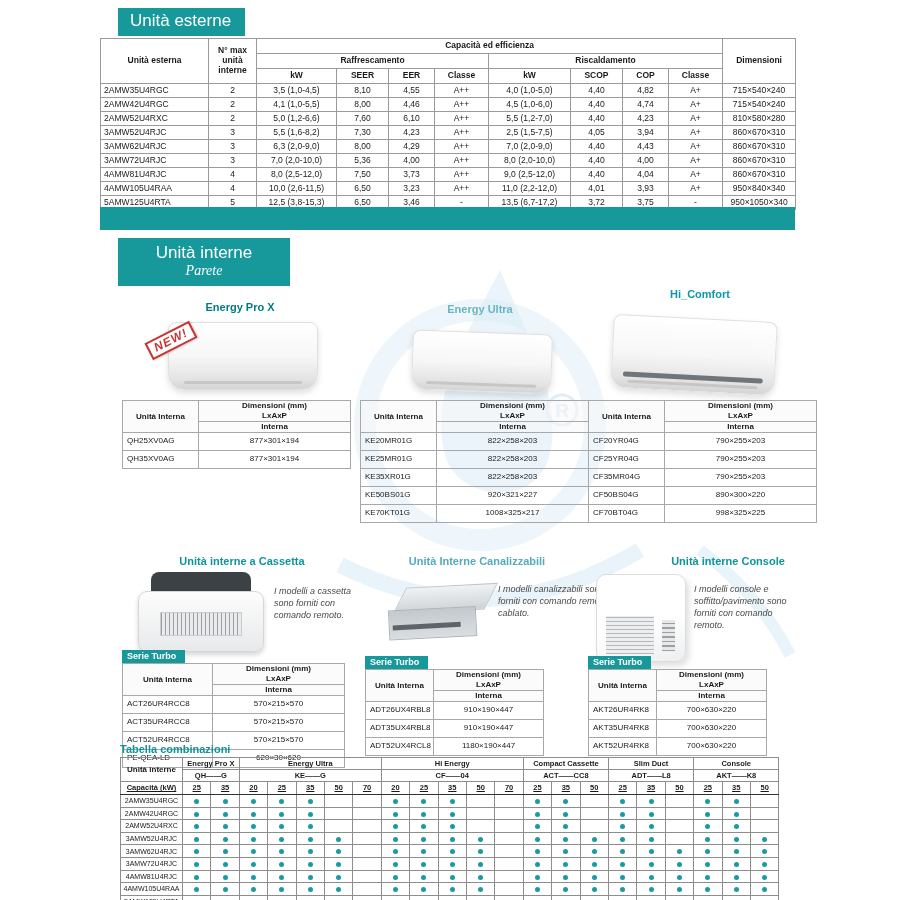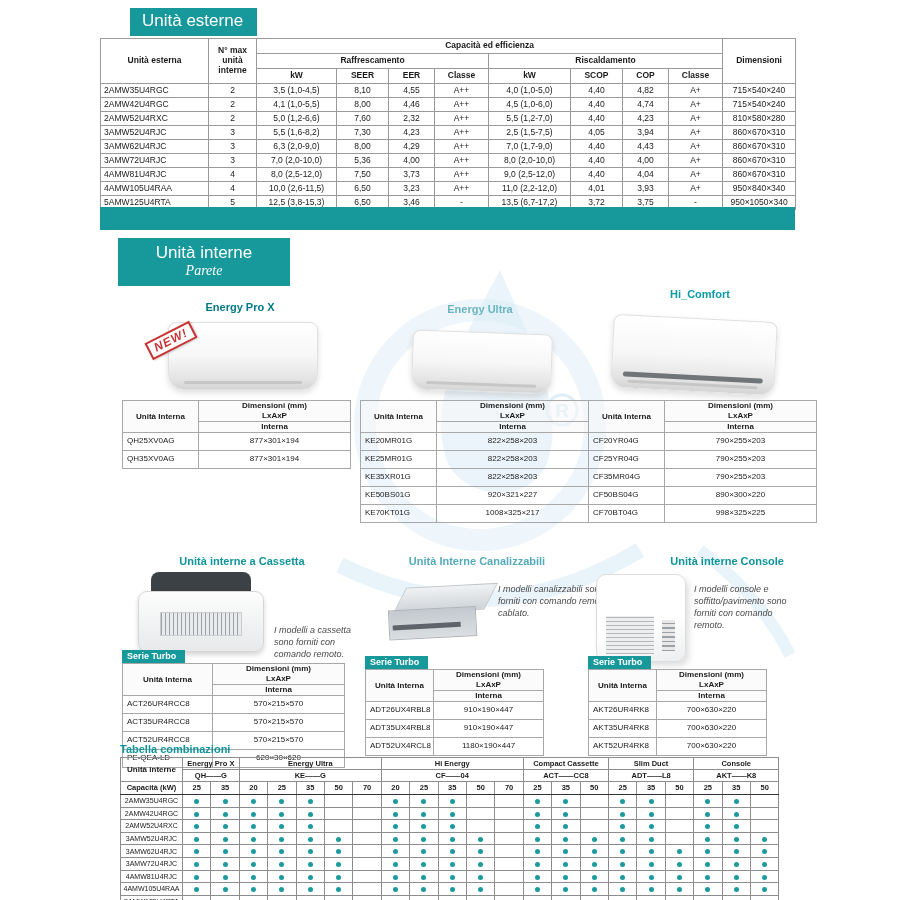--- a/index.html
+++ b/index.html
@@ -5,21 +5,21 @@
   html,body{margin:0;padding:0;}
   body{
     width:900px;height:900px;position:relative;overflow:hidden;
     background:#ffffff;font-family:"Liberation Sans",sans-serif;color:#1a1a1a;
   }
   .layer{position:absolute;z-index:1;}
   #watermark{position:absolute;left:100px;top:250px;z-index:0;pointer-events:none;}
 
   
   .teal-box{background:var(--teal);color:#fff;display:inline-block;}
-  #outdoor-title{left:118px;top:8px;padding:3px 14px 5px 12px;font-size:17px;margin-left:12px;}
+  #outdoor-title{left:118px;top:8px;padding:3px 14px 5px 12px;font-size:17px;}
   #indoor-box{left:118px;top:238px;width:172px;padding:5px 0 7px 0;text-align:center;}
   #indoor-box .t1{font-size:17px;line-height:1.15;}
   #indoor-box .t2{font-size:14px;font-style:italic;line-height:1.2;font-family:Liberation Serif, serif;}
 
   
   #outdoor-table{position:absolute;left:100px;top:38px;width:695px;border-collapse:collapse;table-layout:fixed;z-index:1;}
   #outdoor-table th,#outdoor-table td{border:1px solid var(--border-light);font-size:8.5px;padding:0 1px;text-align:center;line-height:1.15;height:13px;}
   #outdoor-table thead th{font-weight:bold;height:14px;border-color:var(--border-light);}
   #outdoor-table{border:1.5px solid var(--border-dark);}
   #outdoor-table td.left{text-align:left;padding-left:3px;}
@@ -40,21 +40,21 @@
   .section-desc{position:absolute;z-index:1;font-size:9px;font-style:italic;color:var(--desc-gray);line-height:1.35;}
 
   
   #combo-title{position:absolute;left:120px;top:743px;font-size:11px;font-weight:bold;color:var(--section-teal);z-index:1;}
   #combo-table{position:absolute;left:120px;top:757px;width:658px;border-collapse:collapse;table-layout:fixed;z-index:1;border:1.5px solid #333;}
   #combo-table th,#combo-table td{border:1px solid #8d8d8d;padding:0;text-align:center;line-height:1;}
   #combo-table th{font-size:7.5px;font-weight:bold;height:11px;}
   #combo-table th.unith{font-size:8px;}
   #combo-table td{font-size:7px;height:11.6px;}
   #combo-table .gs{border-left:1.5px solid #333;}
-  #combo-table tr.caps th{border-bottom:1.5px solid #333;height:12px;}
+  #combo-table tr.caps th{border-bottom:1.5px solid #333;height:12px;text-decoration:underline;}
   .dot{display:inline-block;width:5px;height:5px;border-radius:50%;background:var(--dot);vertical-align:middle;}
 
   
   .ac-wall{position:absolute;z-index:1;background:linear-gradient(180deg,#ffffff 0%,#f7f7f7 50%,#e3e3e3 86%,#d4d4d4 100%);border:1px solid #e0e0e0;border-radius:8px 8px 16px 16px;box-shadow:0 3px 6px rgba(0,0,0,.13);}
   .ac-wall::after{content:"";position:absolute;left:10%;right:10%;bottom:5px;height:3px;background:#c6c6c6;border-radius:2px;}
   .ac-wall.flap::before{content:"";position:absolute;left:7%;right:7%;bottom:11px;height:5px;background:#70757a;border-radius:3px;}
   .new-badge{position:absolute;z-index:2;transform:rotate(-27deg);border:2px solid var(--new-red);color:var(--new-red);font-weight:bold;font-style:italic;font-size:12px;letter-spacing:1px;padding:0 5px 1px 5px;background:rgba(255,255,255,.92);box-shadow:1px 1px 2px rgba(0,0,0,.18);}
   .ac-cassette{position:absolute;z-index:1;}
   .cas-back{position:absolute;left:10%;right:10%;top:0;height:42%;background:#3c4146;border-radius:8px 8px 0 0;}
   .cas-panel{position:absolute;left:0;right:0;top:24%;bottom:0;background:linear-gradient(180deg,#fdfdfd,#e7e9ea);border:1px solid #d6d6d6;border-radius:9px;box-shadow:0 3px 5px rgba(0,0,0,.16);}
@@ -143,21 +143,21 @@
         <td>4,40</td>
         <td>4,74</td>
         <td>A+</td>
         <td>715×540×240</td>
       </tr>
       <tr>
         <td class="left">2AMW52U4RXC</td>
         <td>2</td>
         <td>5,0 (1,2-6,6)</td>
         <td>7,60</td>
-        <td>2,32</td>
+        <td>6,10</td>
         <td>A++</td>
         <td>5,5 (1,2-7,0)</td>
         <td>4,40</td>
         <td>4,23</td>
         <td>A+</td>
         <td>810×580×280</td>
       </tr>
       <tr>
         <td class="left">3AMW52U4RJC</td>
         <td>3</td>
@@ -171,21 +171,21 @@
         <td>A+</td>
         <td>860×670×310</td>
       </tr>
       <tr>
         <td class="left">3AMW62U4RJC</td>
         <td>3</td>
         <td>6,3 (2,0-9,0)</td>
         <td>8,00</td>
         <td>4,29</td>
         <td>A++</td>
-        <td>7,0 (1,7-9,0)</td>
+        <td>7,0 (2,0-9,0)</td>
         <td>4,40</td>
         <td>4,43</td>
         <td>A+</td>
         <td>860×670×310</td>
       </tr>
       <tr>
         <td class="left">3AMW72U4RJC</td>
         <td>3</td>
         <td>7,0 (2,0-10,0)</td>
         <td>5,36</td>
@@ -364,29 +364,29 @@
         <tr>
           <td class="model">CF70BT04G</td>
           <td>998×325×225</td>
         </tr>
       </tbody>
     </table>
   </div>
 
 <div class="section-title" style="left:118px;top:555px;width:248px;color:var(--section-teal);">Unità interne a Cassetta</div>
 <div class="section-title" style="left:372px;top:555px;width:210px;color:var(--section-light);">Unità Interne Canalizzabili</div>
-<div class="section-title" style="left:568px;top:555px;width:216px;color:var(--section-teal);text-align:right;">Unità interne Console</div>
+<div class="section-title" style="left:620px;top:555px;width:216px;color:var(--section-teal);">Unità interne Console</div>
 
 <div class="ac-cassette" style="left:138px;top:572px;width:126px;height:80px;">
   <div class="cas-back"></div>
   <div class="cas-panel">
       <div class="cas-grille"></div>
     </div>
 </div>
-<div class="section-desc" style="left:274px;top:585px;width:96px;margin-top:39px;">I modelli a cassetta sono forniti con comando remoto.</div>
+<div class="section-desc" style="left:274px;top:585px;width:96px;">I modelli a cassetta sono forniti con comando remoto.</div>
 
 <div class="ac-duct" style="left:388px;top:586px;width:100px;height:52px;">
   <div class="duct-top"></div>
   <div class="duct-front">
       <div class="duct-slot"></div>
     </div>
 </div>
 <div class="section-desc" style="left:498px;top:583px;width:118px;">I modelli canalizzabili sono forniti con comando remoto e cablato.</div>
 
 <div class="ac-console" style="left:596px;top:574px;width:88px;height:86px;">

